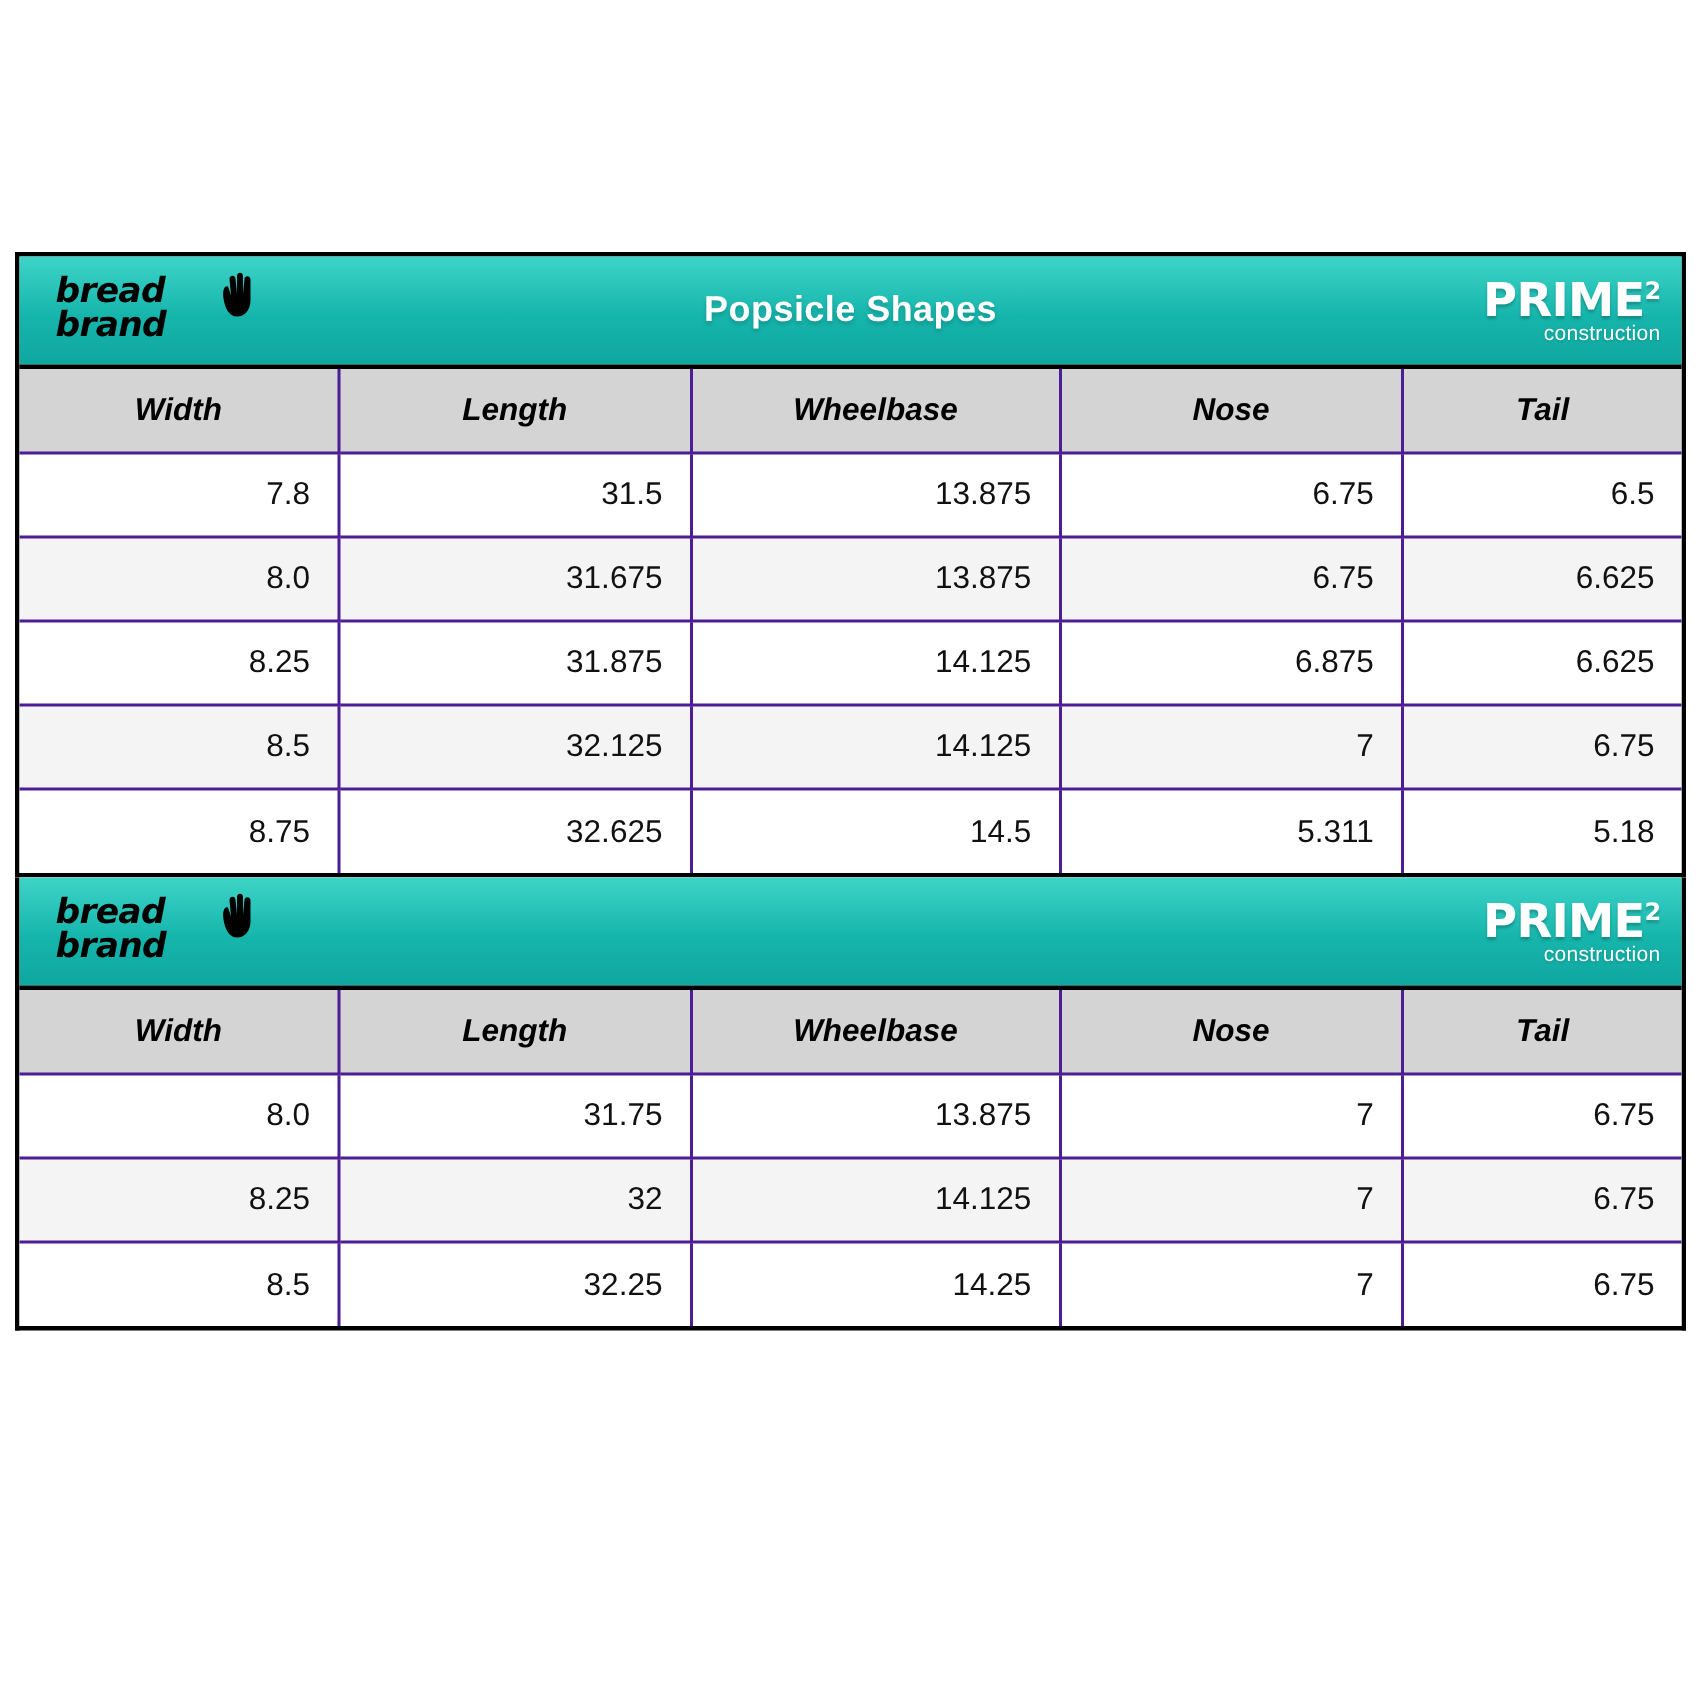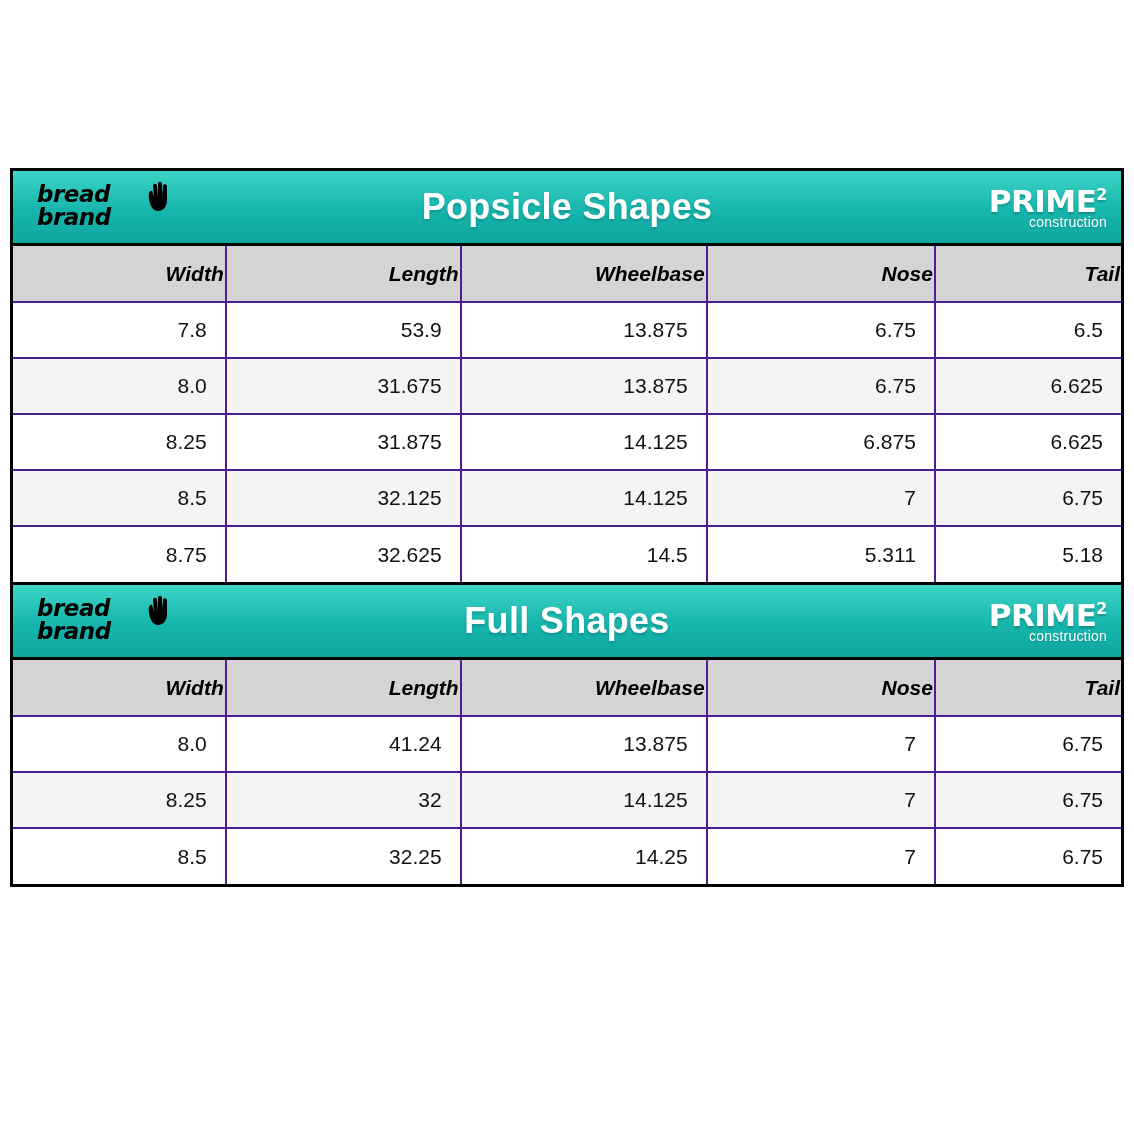--- a/index.html
+++ b/index.html
@@ -38,21 +38,21 @@
     height: 72px;
     background: linear-gradient(180deg, #3ed4c8 0%, #16b5ac 55%, #0fa79f 100%);
     border-bottom: 3px solid #000000;
     display: flex;
     align-items: center;
     justify-content: center;
     overflow: hidden;
   }
   .banner-title {
     color: #ffffff;
-    font-size: 36px;
+    font-size: 24px;
     font-weight: bold;
     letter-spacing: 0.3px;
     text-shadow: 0 2px 3px rgba(0,0,0,0.18);
     margin: 0;
     line-height: 1;
   }
 
   
   .logo {
     position: absolute;
@@ -123,21 +123,21 @@
   th, td {
     border: 2px solid #4c1d95;
     height: 56px;
     box-sizing: border-box;
     font-size: 21px;
   }
   thead th {
     background: #d4d4d4;
     font-style: italic;
     font-weight: bold;
-    text-align: right;
+    text-align: center;
     color: #000000;
     font-size: 21px;
   }
   tbody td {
     text-align: right;
     padding-right: 18px;
     color: #111111;
     background: #ffffff;
   }
   tbody tr:nth-child(even) td {
@@ -194,21 +194,21 @@
           <th>Width</th>
           <th>Length</th>
           <th>Wheelbase</th>
           <th>Nose</th>
           <th>Tail</th>
         </tr>
       </thead>
       <tbody>
         <tr>
           <td>7.8</td>
-          <td>53.9</td>
+          <td>31.5</td>
           <td>13.875</td>
           <td>6.75</td>
           <td>6.5</td>
         </tr>
         <tr>
           <td>8.0</td>
           <td>31.675</td>
           <td>13.875</td>
           <td>6.75</td>
           <td>6.625</td>
@@ -244,21 +244,20 @@
       <div class="logo">
         <div class="logo-text">
           <span>bread</span>
           <span>brand</span>
         </div>
         <svg class="logo-hand" viewBox="0 0 34 34">
           <path d="M7 20 C6 14 8 11 10 12 L12 18 L11 7 C11 4 15 4 15 7 L16 17 L16 5 C16 2 20 2 20 5 L20 17 L21 7 C21 4.5 25 4.5 25 7.5 L25 21 C25 28 21 32 16 32 C11 32 8 27 7 20 Z" fill="#000000"></path>
         </svg>
       </div>
 
-      <h1 class="banner-title">Full Shapes</h1>
 
       <div class="prime">
         <div class="prime-main"><span>PRIME</span><sup>2</sup></div>
         <div class="prime-sub">construction</div>
       </div>
     </div>
 
     <table>
       <colgroup>
           <col class="c0">
@@ -272,21 +271,21 @@
           <th>Width</th>
           <th>Length</th>
           <th>Wheelbase</th>
           <th>Nose</th>
           <th>Tail</th>
         </tr>
       </thead>
       <tbody>
         <tr>
           <td>8.0</td>
-          <td>41.24</td>
+          <td>31.75</td>
           <td>13.875</td>
           <td>7</td>
           <td>6.75</td>
         </tr>
         <tr>
           <td>8.25</td>
           <td>32</td>
           <td>14.125</td>
           <td>7</td>
           <td>6.75</td>

